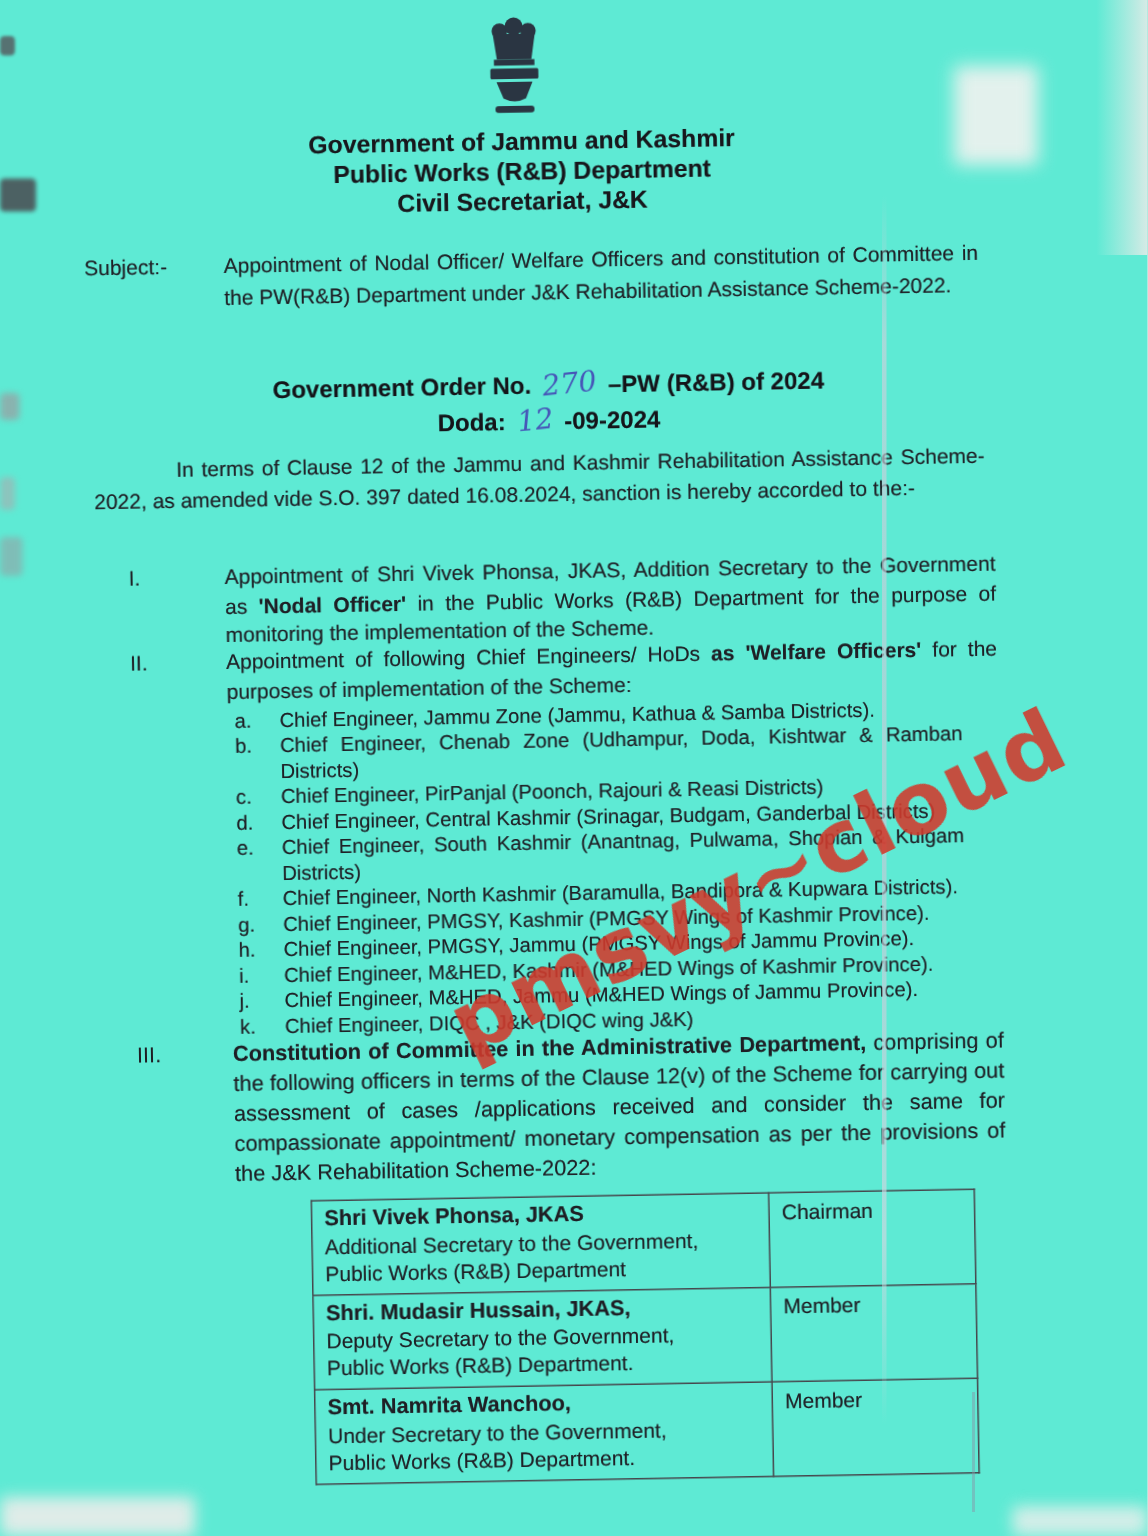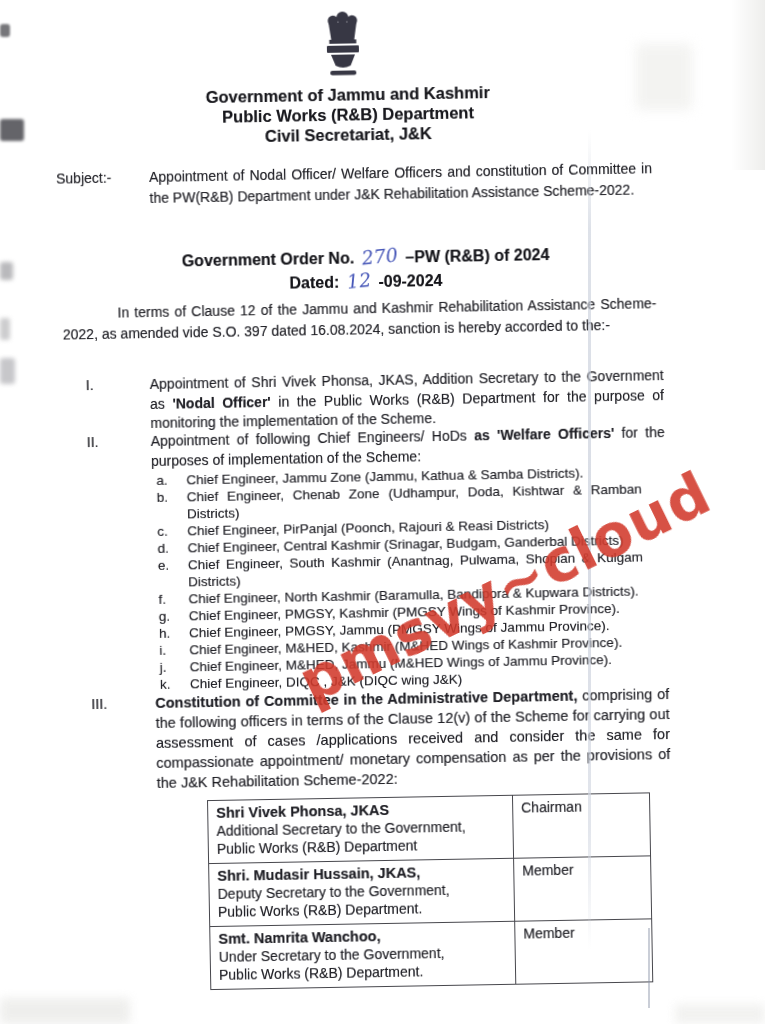--- a/index.html
+++ b/index.html
@@ -1,18 +1,18 @@
 <!DOCTYPE html>
 <html><head>
 <meta charset="utf-8">
 <style>
   html,body{margin:0;padding:0;background:#e9e9e7;}
   .page{
     position:relative;width:765px;height:1024px;margin:0 auto;
-    background:#ffffff;overflow:hidden;
+    background:#5eead4;overflow:hidden;
     font-family:"Liberation Sans","DejaVu Sans",sans-serif;
     color:#1e1e24;
   }
   .sheet{
     position:absolute;inset:0;
     transform:rotate(-1deg);transform-origin:382px 512px;
     filter:blur(.25px);
   }
   .sheet *{text-shadow:0 0 .4px rgba(25,25,30,.45);}
   
@@ -125,21 +125,21 @@
       <div class="sub-text">Appointment of Nodal Officer/ Welfare Officers and constitution of Committee in the PW(R&amp;B) Department under J&amp;K Rehabilitation Assistance Scheme-2022.</div>
     </div>
 
     <div class="order">
       <div>
         <span>Government Order No.</span>
         <span class="ink">270</span>
         <span>–PW (R&amp;B) of 2024</span>
       </div>
       <div>
-        <span>Dated:</span>
+        <span>Doda:</span>
         <span class="ink">12</span>
         <span>-09-2024</span>
       </div>
     </div>
 
     <div class="intro">In terms of Clause 12 of the Jammu and Kashmir Rehabilitation Assistance Scheme-2022, as amended vide S.O. 397 dated 16.08.2024, sanction is hereby accorded to the:-</div>
 
     <div class="sections">
 
       <div class="sec s1">

